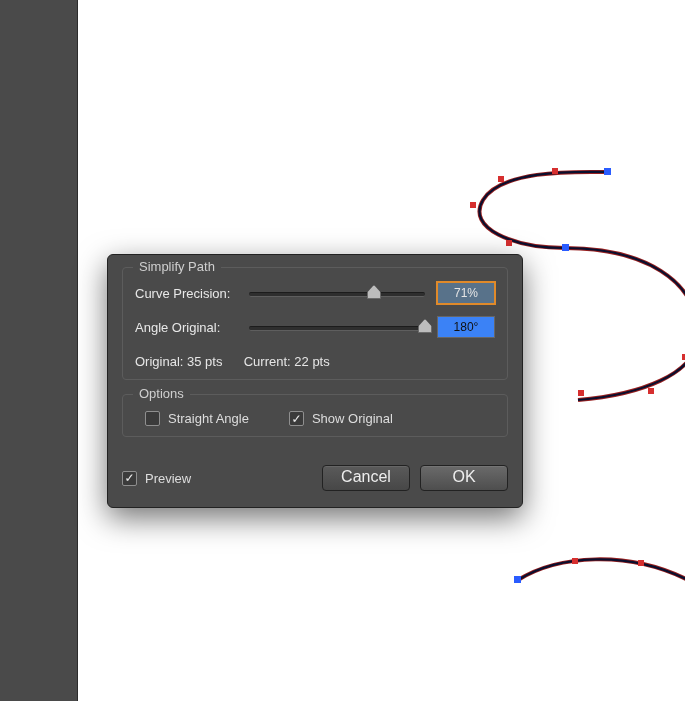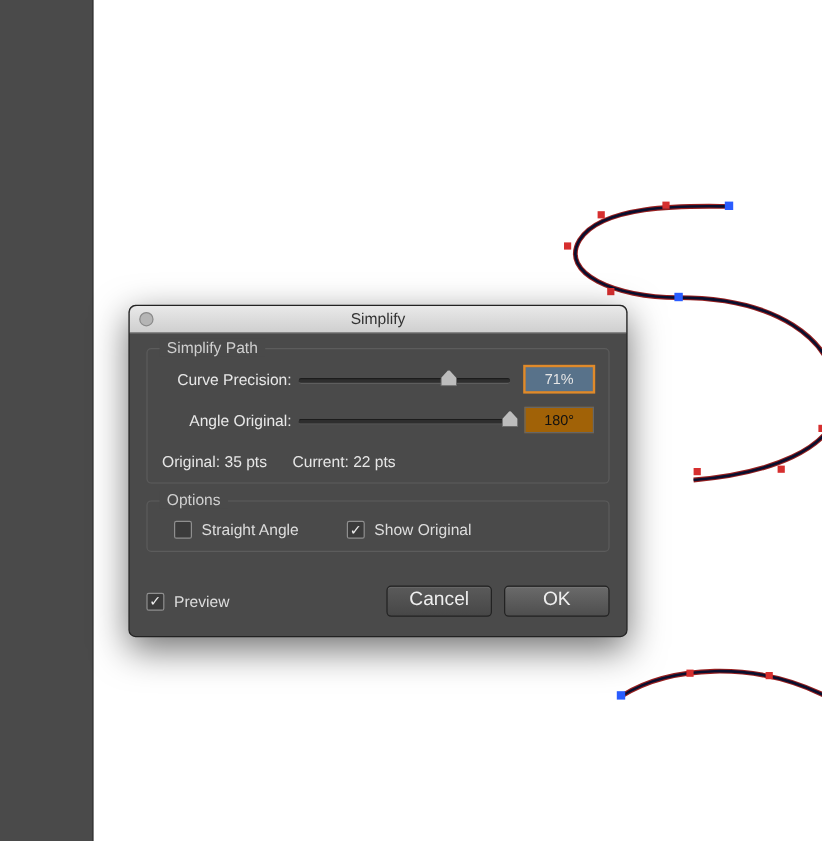--- a/index.html
+++ b/index.html
@@ -5,25 +5,25 @@
   html,body{margin:0;padding:0;width:685px;height:701px;background:#4a4a4a;font-family:"Helvetica Neue",Helvetica,Arial,sans-serif;overflow:hidden;}
   .canvas{position:absolute;left:78px;top:0;width:607px;height:701px;background:#fff;box-shadow:-1px 0 0 rgba(0,0,0,.4);}
   
   .dialog{position:absolute;left:107px;top:254px;width:414px;background:#4a4a4a;border:1px solid #222;border-radius:6px;box-shadow:0 10px 30px rgba(0,0,0,.55);color:#ddd;font-size:13px;}
   .titlebar{height:22px;background:linear-gradient(#e9e9e9,#cfcfcf);border-bottom:1px solid #9a9a9a;border-radius:6px 6px 0 0;position:relative;color:#333;font-size:13px;text-align:center;line-height:22px;}
   .tl-dot{position:absolute;left:8px;top:5px;width:12px;height:12px;border-radius:50%;background:#b5b5b5;border:1px solid #8a8a8a;box-sizing:border-box;}
   .panel{padding:12px 14px 10px;}
   .group{border:1px solid #5c5c5c;border-radius:4px;padding:14px 12px 10px;margin-bottom:14px;position:relative;}
   .group>.legend{position:absolute;top:-9px;left:10px;background:#4a4a4a;padding:0 6px;color:#cfcfcf;font-size:13px;}
   .row{display:flex;align-items:center;margin-bottom:12px;}
-  .lbl{width:108px;text-align:right;margin-right:6px;color:#e8e8e8;}
+  .lbl{width:108px;margin-right:6px;color:#e8e8e8;}
   .slider{position:relative;flex:1;height:14px;margin-right:12px;}
   .track{position:absolute;left:0;right:0;top:6px;height:3px;border-radius:2px;background:#2e2e2e;border-top:1px solid #1c1c1c;border-bottom:1px solid #5e5e5e;}
   .thumb{position:absolute;top:-1px;width:14px;height:14px;background:#bdbdbd;border:1px solid #6b6b6b;clip-path:polygon(50% 0,100% 55%,100% 100%,0 100%,0 55%);border-radius:1px;box-sizing:border-box;}
-  .val{width:56px;height:20px;background:#a16207;border:1px solid #666;color:#111;font-size:12px;line-height:20px;text-align:center;}
+  .val{width:56px;height:20px;background:#3b82f6;border:1px solid #666;color:#111;font-size:12px;line-height:20px;text-align:center;}
   .val.focus{outline:2px solid #e08a2a;outline-offset:-1px;background:#58728a;color:#e5e5e5;}
   .stats{color:#e6e6e6;font-size:13px;margin-top:16px;}
   .stats .gap{display:inline-block;width:14px;}
   .opts-row{display:flex;align-items:center;gap:40px;margin-top:2px;}
   .check{display:flex;align-items:center;gap:8px;cursor:pointer;}
   .box{width:13px;height:13px;border:1px solid #8f8f8f;background:#3b3b3b;display:flex;align-items:center;justify-content:center;font-size:12px;color:#eee;border-radius:2px;}
   .inset{margin-left:10px;}
   .footer{display:flex;align-items:center;padding:4px 14px 16px;}
   .footer .spacer{flex:1;}
   .btn{min-width:86px;height:24px;margin-left:10px;border:1px solid #222;border-radius:4px;background:linear-gradient(#5a5a5a,#474747);color:#eee;font-size:16px;line-height:22px;text-align:center;cursor:pointer;box-shadow:inset 0 1px 0 rgba(255,255,255,.08);}
@@ -51,24 +51,20 @@
       <rect x="570" y="388" width="6" height="6" fill="#d62f2f"></rect>
       <rect x="604" y="354" width="6" height="6" fill="#d62f2f"></rect>
       <rect x="436" y="576" width="7" height="7" fill="#2a5cff"></rect>
       <rect x="494" y="558" width="6" height="6" fill="#d62f2f"></rect>
       <rect x="560" y="560" width="6" height="6" fill="#d62f2f"></rect>
     </g>
   </svg>
 </div>
 
 <div class="dialog">
-  <div class="titlebar">
-    <span class="tl-dot"></span>
-    <span>Simplify</span>
-  </div>
 
   <div class="panel">
     <div class="group">
       <span class="legend">Simplify Path</span>
 
       <div class="row">
         <span class="lbl">Curve Precision:</span>
         <div class="slider">
           <div class="track"></div>
           <div class="thumb" id="thumb1" style="left: calc(71% - 7px);"></div>

